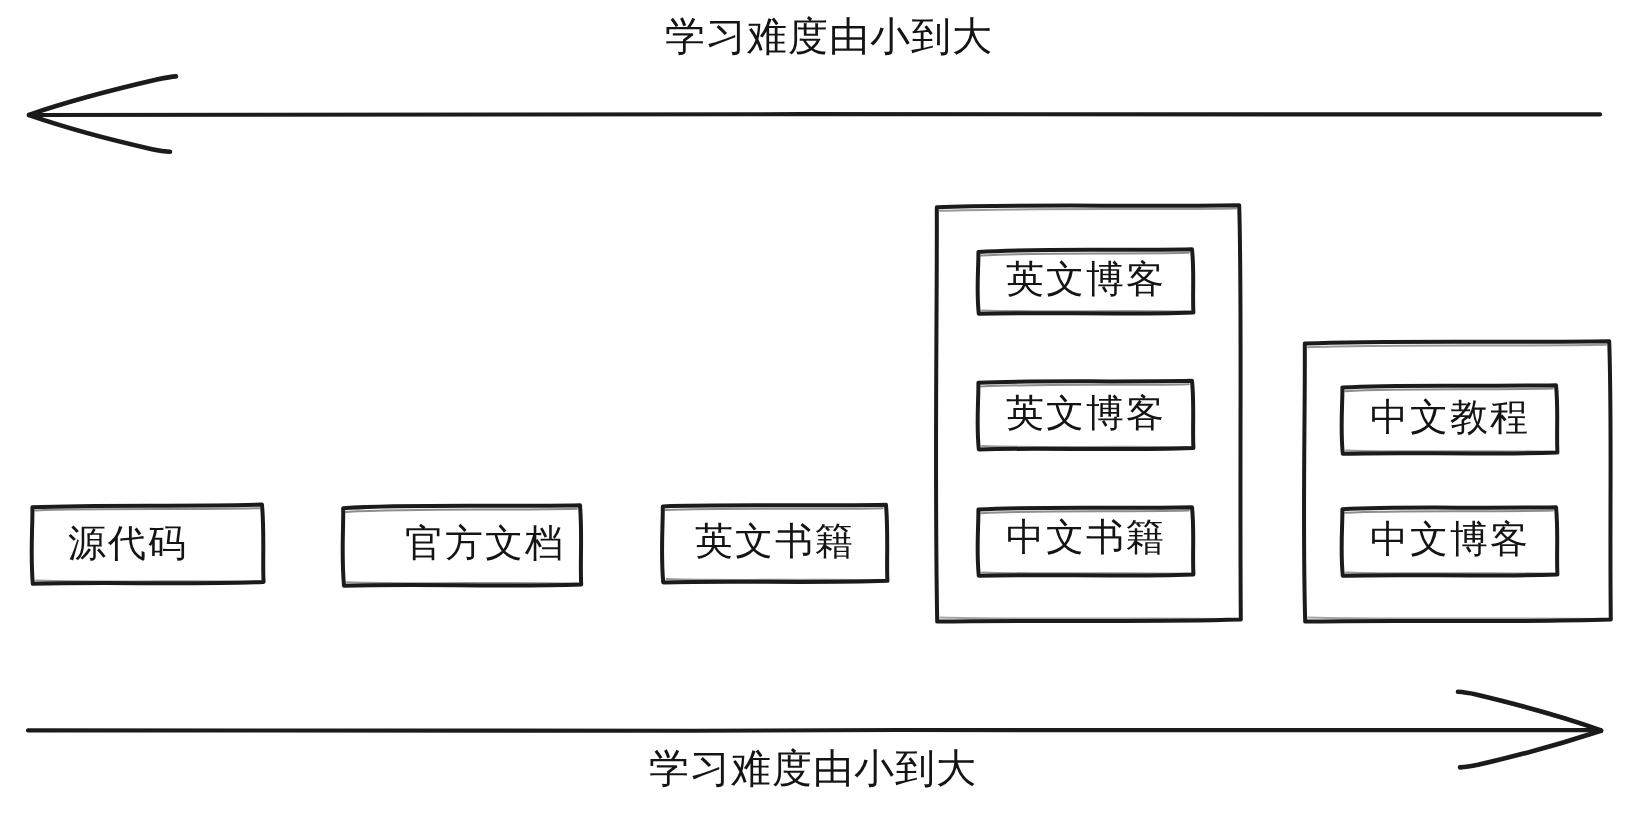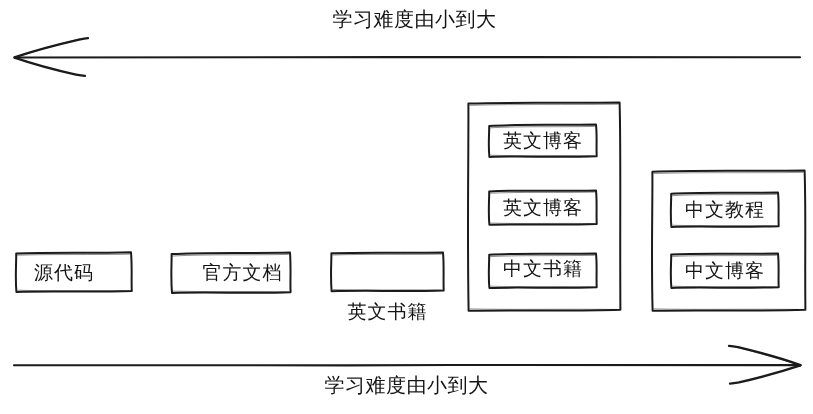--- a/index.html
+++ b/index.html
@@ -190,21 +190,21 @@
       <path d="M 672.6,256.4 C 702,255.0 740,256.1 776.4,255.3" stroke-width="1.0" opacity="0.5"></path>
       <path d="M 673.0,286.2 C 704,287.3 742,286.1 777.2,286.9" stroke-width="1.0" opacity="0.45"></path>
     </g>
 
   </svg>
 
   <div class="node" style="left:16px; top:252px; width:96px; height:40px;">源代码</div>
 
   <div class="node" style="left:171px; top:252px; width:143px; height:41px;">官方文档</div>
 
-  <div class="node" style="left:331px; top:252px; width:113px; height:39px;margin-top:40px;">英文书籍</div>
+  <div class="node" style="left:331px; top:252px; width:113px; height:39px;">英文书籍</div>
 
   <div class="node" style="left:489px; top:124px; width:108px; height:33px;">英文博客</div>
 
   <div class="node" style="left:489px; top:190px; width:108px; height:35px;border-radius:17px;">英文博客</div>
 
   <div class="node" style="left:489px; top:253px; width:108px; height:35px;font-family:Liberation Mono, monospace;">中文书籍</div>
 
   <div class="node" style="left:671px; top:253px; width:108px; height:35px;">中文博客</div>
 
   <div class="node" style="left:671px; top:192px; width:108px; height:35px;">中文教程</div>

